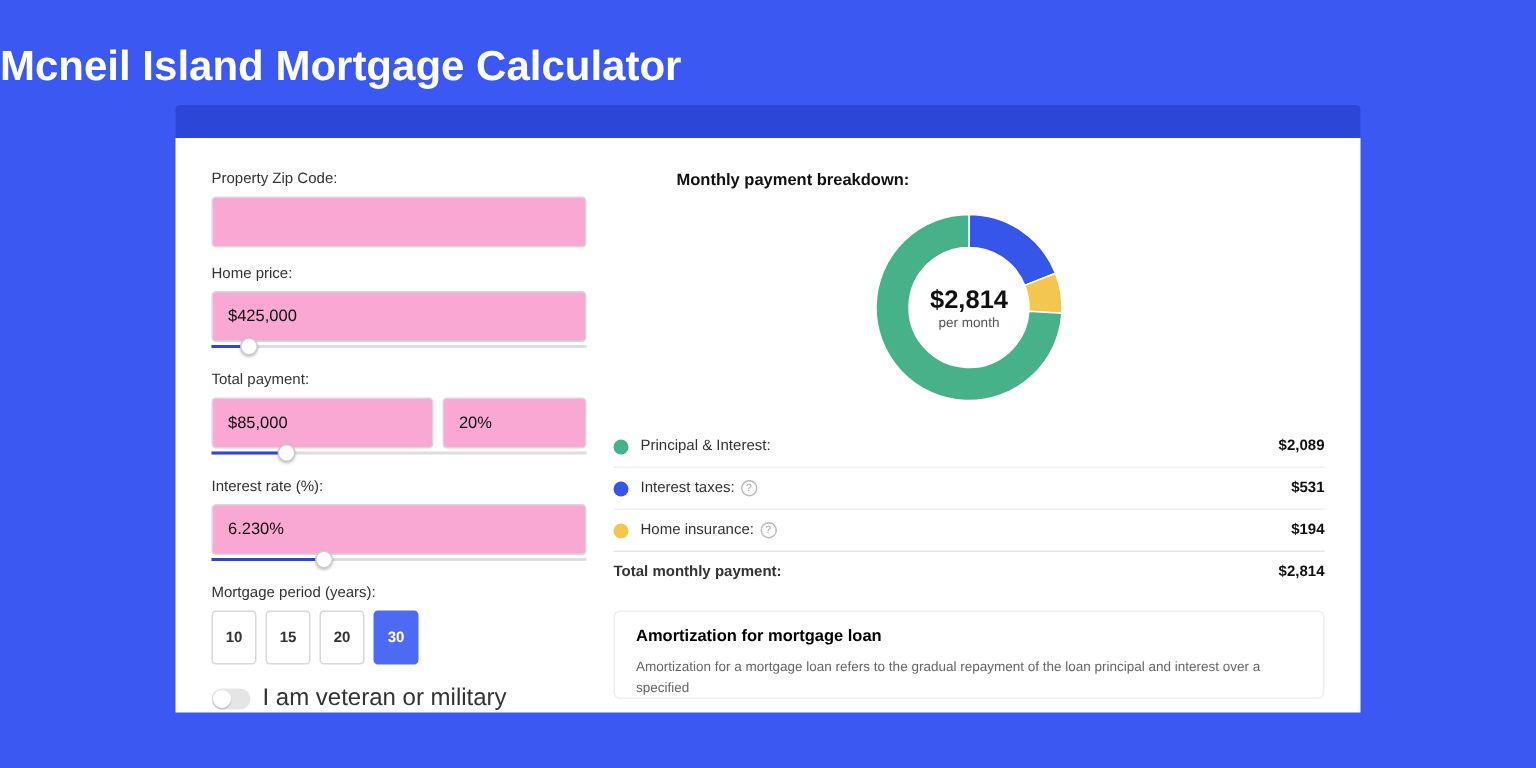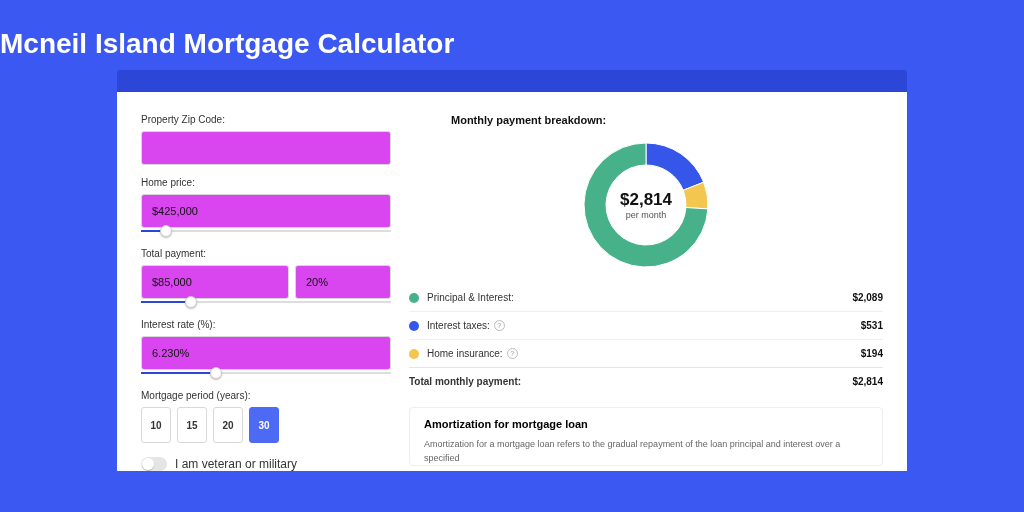--- a/index.html
+++ b/index.html
@@ -43,21 +43,21 @@
     display: block;
   }
   .input {
     width: 100%;
     height: 28px;
     border: 1px solid #d8d8d8;
     border-radius: 3px;
     font-size: 11px;
     padding: 16px 10px;
     color: #111;
-    background: #d946ef;
+    background: #f9a8d4;
   }
   .group { margin-bottom: 12px; }
   .slider {
     position: relative;
     height: 10px;
     margin-top: -2px;
   }
   .slider-track {
     height: 2px;
     background: #ddd;
@@ -104,24 +104,24 @@
     justify-content: center;
     cursor: pointer;
   }
   .period.active {
     background: #4d6af5;
     border-color: #4d6af5;
     color: #fff;
   }
   .toggle-row {
     display: flex;
-    align-items: flex-start;
+    align-items: center;
     gap: 8px;
     margin-top: 14px;
-    font-size: 12px;
+    font-size: 16px;
     color: #333;
   }
   .toggle {
     width: 26px;
     height: 14px;
     background: #e5e5e5;
     border-radius: 999px;
     position: relative;
     cursor: pointer;
   }

